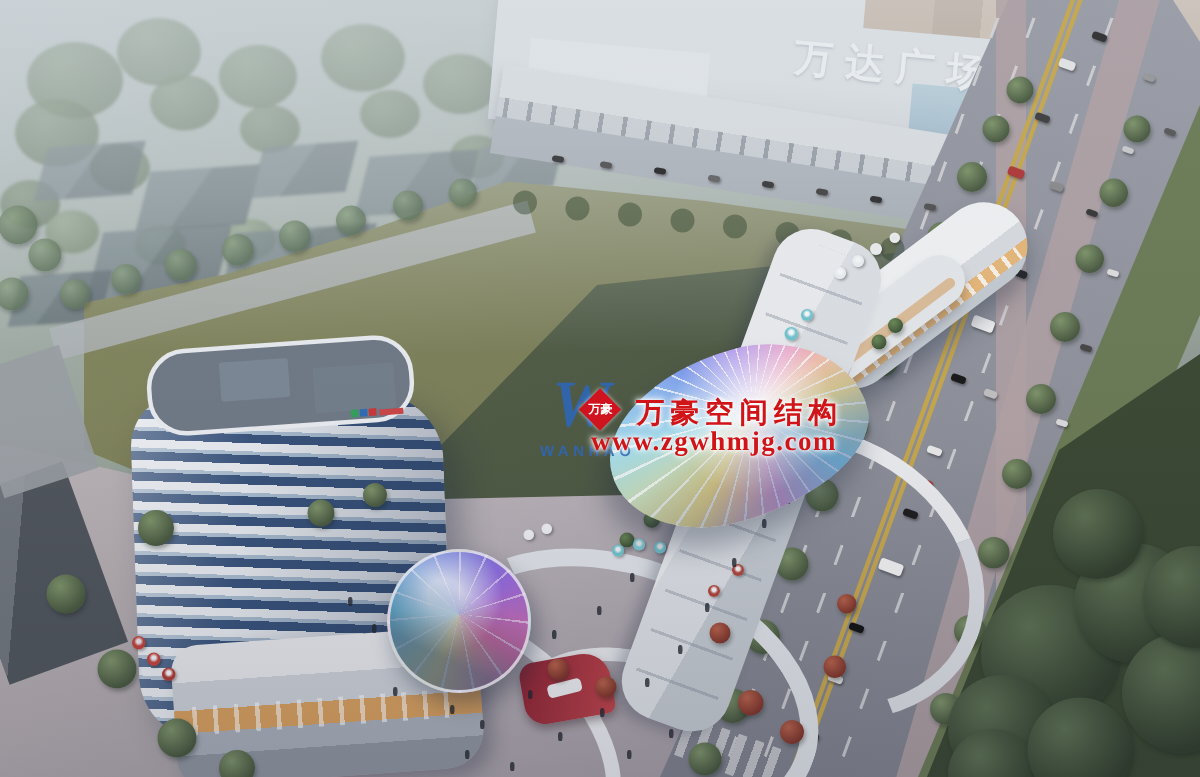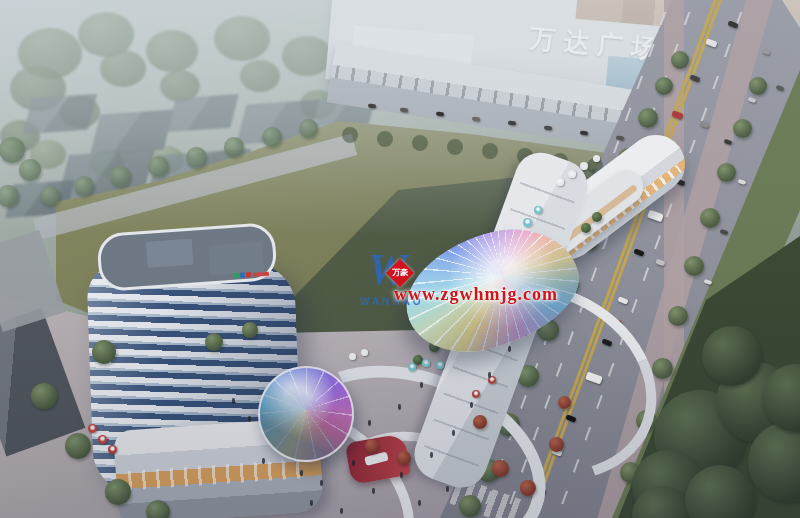--- a/index.html
+++ b/index.html
@@ -333,15 +333,16 @@
   <div class="canopy-main"></div>
 
   <div class="dusk"></div>
 
   <div class="wm">
     <div class="wm-w">W</div>
     <div class="wm-seal">
         <span>万豪</span>
       </div>
     <div class="wm-name">WANHAO</div>
+    <div class="wm-l1">万豪空间结构</div>
     <div class="wm-l2">www.zgwhmjg.com</div>
   </div>
 </div>
 
 </body></html>

